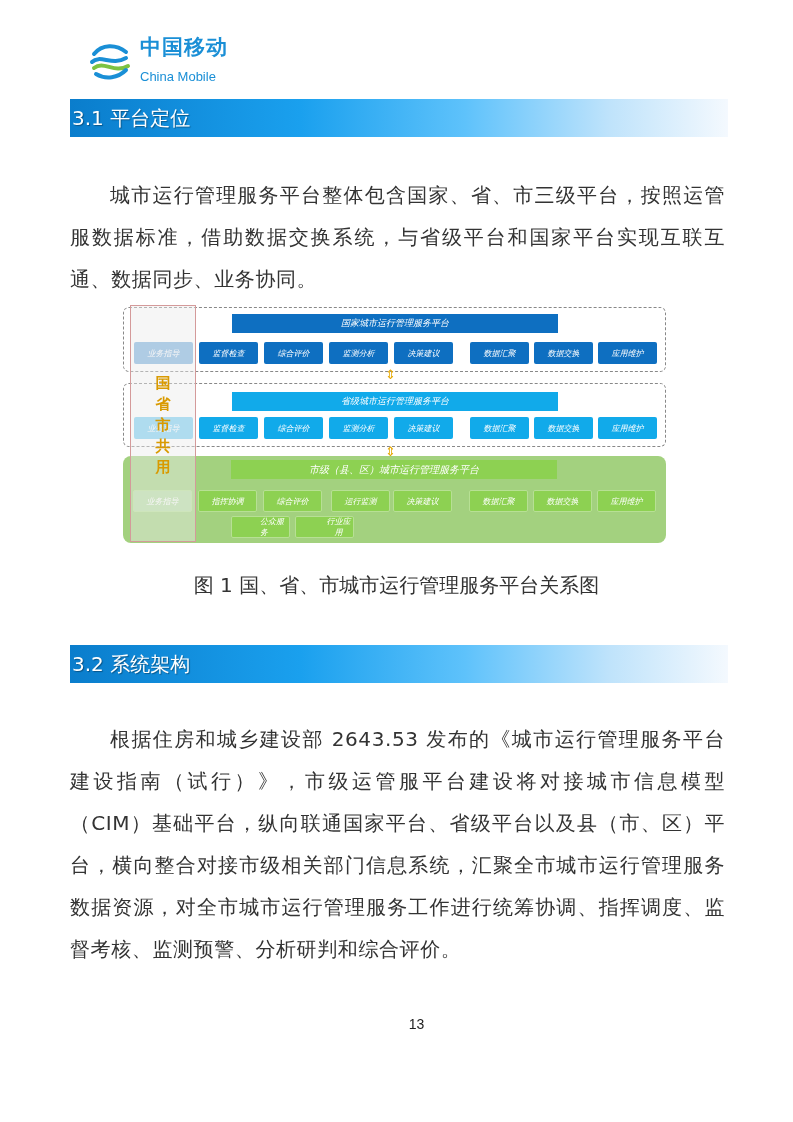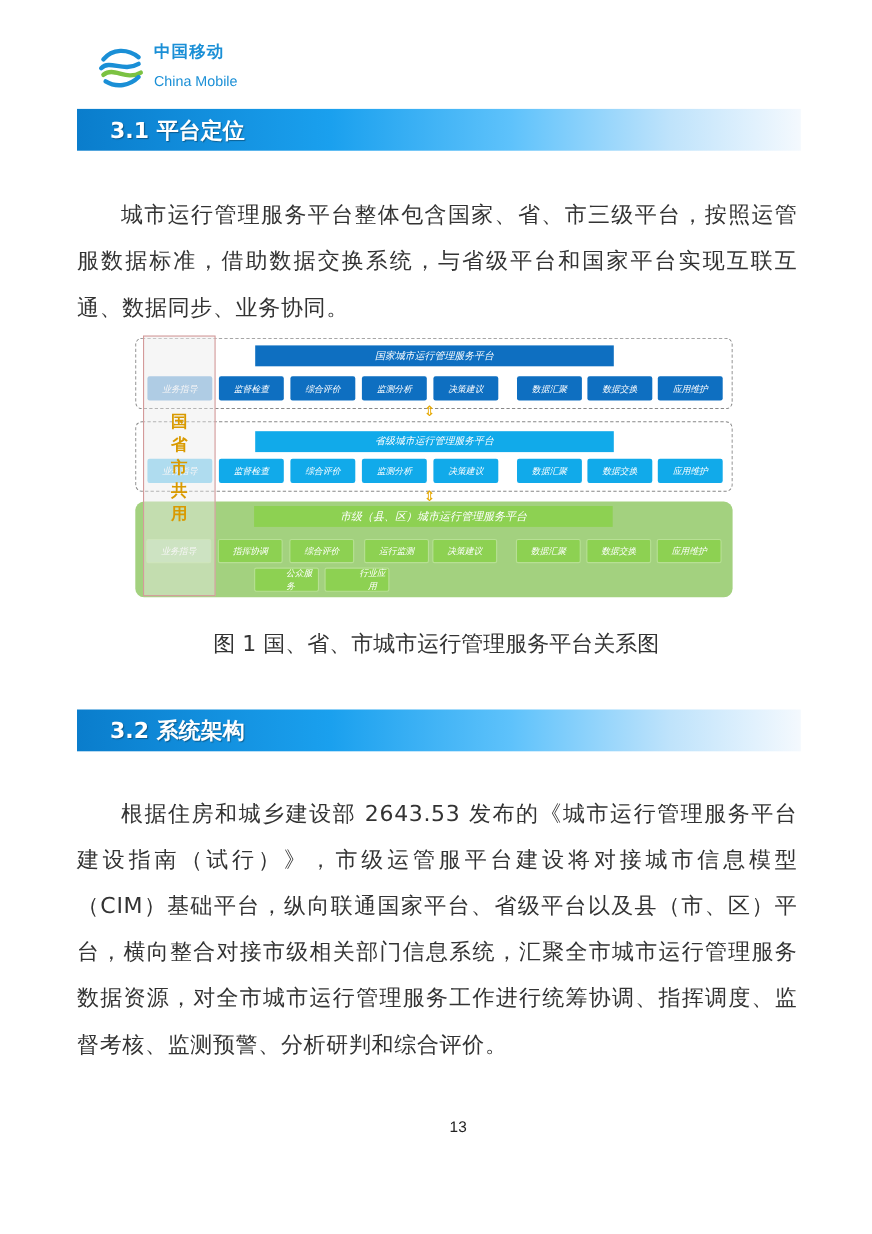--- a/index.html
+++ b/index.html
@@ -2,28 +2,28 @@
 <html><head>
 <meta charset="utf-8">
 <style>
   * { box-sizing: border-box; margin: 0; padding: 0; }
   html, body { width: 793px; height: 1122px; background: #ffffff; overflow: hidden; }
   body { position: relative; font-family: "DejaVu Sans", "Liberation Sans", sans-serif; color: #333; }
 
   .logo { position: absolute; left: 86px; top: 36px; display: flex; align-items: center; }
   .logo-mark { width: 48px; height: 48px; }
   .logo-text { margin-left: 6px; line-height: 1; }
-  .logo-cn { font-size: 15px; color: #1a8fd6; font-weight: bold; letter-spacing: 1px; }
+  .logo-cn { font-size: 21px; color: #1a8fd6; font-weight: bold; letter-spacing: 1px; }
   .logo-en { font-size: 13px; color: #1a8fd6; margin-top: 12px; font-family: "Liberation Sans", sans-serif; }
 
   .section-bar { position: absolute; left: 70px; width: 658px; height: 38px;
     background: linear-gradient(to right, #0a7dcc 0%, #1aa0ee 35%, #5ec2fb 60%, #bfe3fb 82%, #f4f9fe 100%);
     display: flex; align-items: center; padding-left: 2px; }
-  .section-bar span { color: #fff; font-weight: bold; font-size: 20px; font-family: "DejaVu Sans", sans-serif;
-    text-shadow: 1px 1px 1px rgba(0,0,0,0.35); margin-left: 28px; }
+  .section-bar span { color: #fff; font-weight: normal; font-size: 20px; font-family: "DejaVu Sans", sans-serif;
+    text-shadow: 1px 1px 1px rgba(0,0,0,0.35); }
 
   .para { position: absolute; left: 70px; width: 655px; font-size: 20px; line-height: 42px; color: #333;
     text-indent: 2em; text-align: justify; letter-spacing: 0.6px; }
 
   .caption { position: absolute; left: 0; width: 793px; text-align: center; top: 572px; font-size: 20px; color: #333; }
   .page-num { position: absolute; left: 0; width: 793px; text-align: center; top: 1016px; font-size: 14px; color: #222; font-family: "Liberation Sans", sans-serif; padding-left: 40px; }
 
   
   .diagram { position: absolute; left: 123px; top: 305px; width: 545px; height: 240px; }
   .tier { position: absolute; left: 0; width: 543px; border: 1.5px dashed #888; border-radius: 6px; font-style: italic; }

